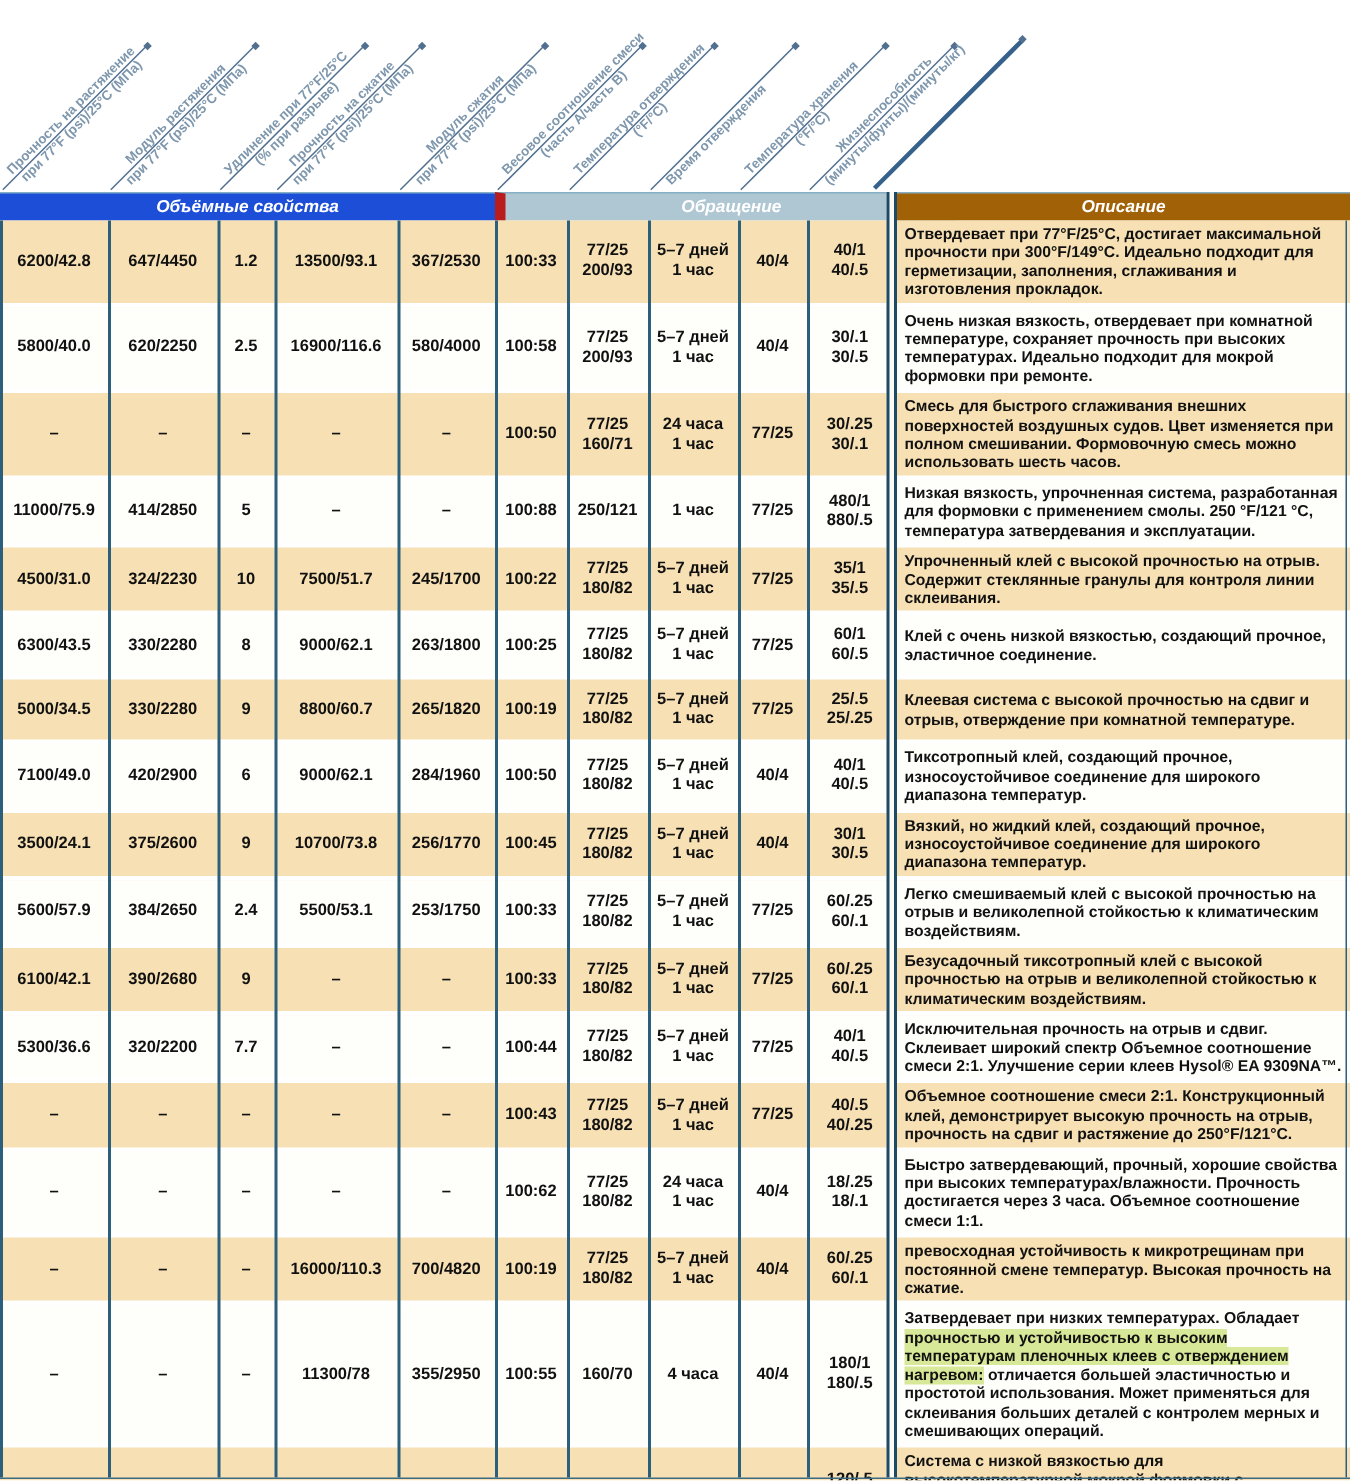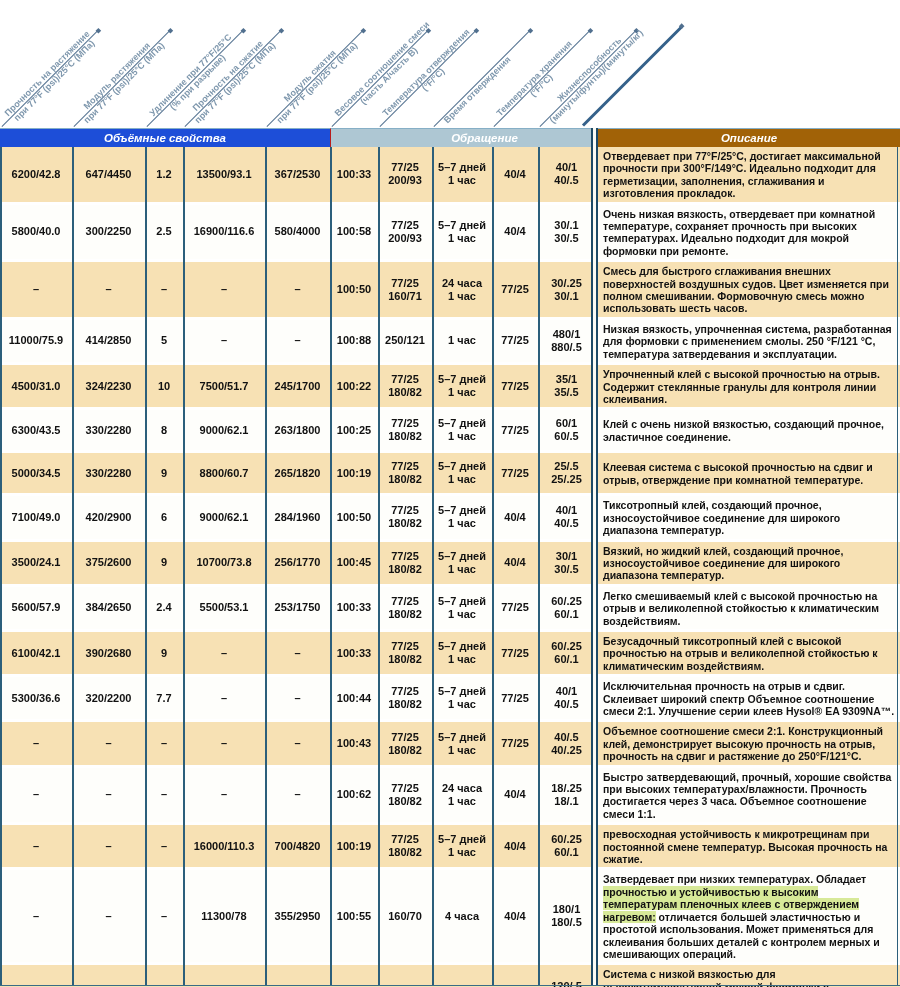--- a/index.html
+++ b/index.html
@@ -16,21 +16,21 @@
   .diag-label{position:absolute;bottom:3px;transform-origin:0 100%;transform:rotate(-45deg);
              font-size:9px;font-weight:bold;line-height:10.2px;color:#7e97ad;
              white-space:nowrap;text-align:center;}
 
   
   #band{position:absolute;top:128px;left:0;width:900px;height:19px;}
   .band-sec{position:absolute;top:0;height:19px;display:flex;align-items:center;justify-content:center;
             color:#ffffff;font-size:11.5px;font-weight:bold;font-style:italic;
             border-top:1px solid #86afc6;box-sizing:border-box;}
   #band-bulk{left:0;width:330px;background:#1d4ed8;}
-  #band-handling{left:330px;width:308px;background:#aec7d3;border-left:1px solid #b91c1c;}
+  #band-handling{left:330px;width:308px;background:#aec7d3;border-left:7px solid #b91c1c;}
   #band-desc{left:598px;width:302px;background:#a16207;}
 
   
   #table-wrap{position:absolute;top:147px;left:0;width:900px;}
   table{border-collapse:separate;border-spacing:0;table-layout:fixed;width:900px;}
   td{box-sizing:border-box;border-bottom:3px solid #ffffff;vertical-align:middle;
      text-align:center;font-size:11px;font-weight:bold;color:#111;line-height:13px;
      white-space:pre-line;padding:1px 2px;overflow:hidden;}
   tr.tan td{background:#f7e1b4;}
   tr.white td{background:#fefefb;}
@@ -144,21 +144,21 @@
 200/93</td>
             <td>5–7 дней
 1 час</td>
             <td>40/4</td>
             <td>40/1
 40/.5</td>
             <td class="desc">Отвердевает при 77°F/25°C, достигает максимальной прочности при 300°F/149°C. Идеально подходит для герметизации, заполнения, сглаживания и изготовления прокладок.</td>
           </tr>
           <tr class="white" style="height: 56px;">
             <td>5800/40.0</td>
-            <td>300/2250</td>
+            <td>620/2250</td>
             <td>2.5</td>
             <td>16900/116.6</td>
             <td>580/4000</td>
             <td>100:58</td>
             <td>77/25
 200/93</td>
             <td>5–7 дней
 1 час</td>
             <td>40/4</td>
             <td>30/.1

